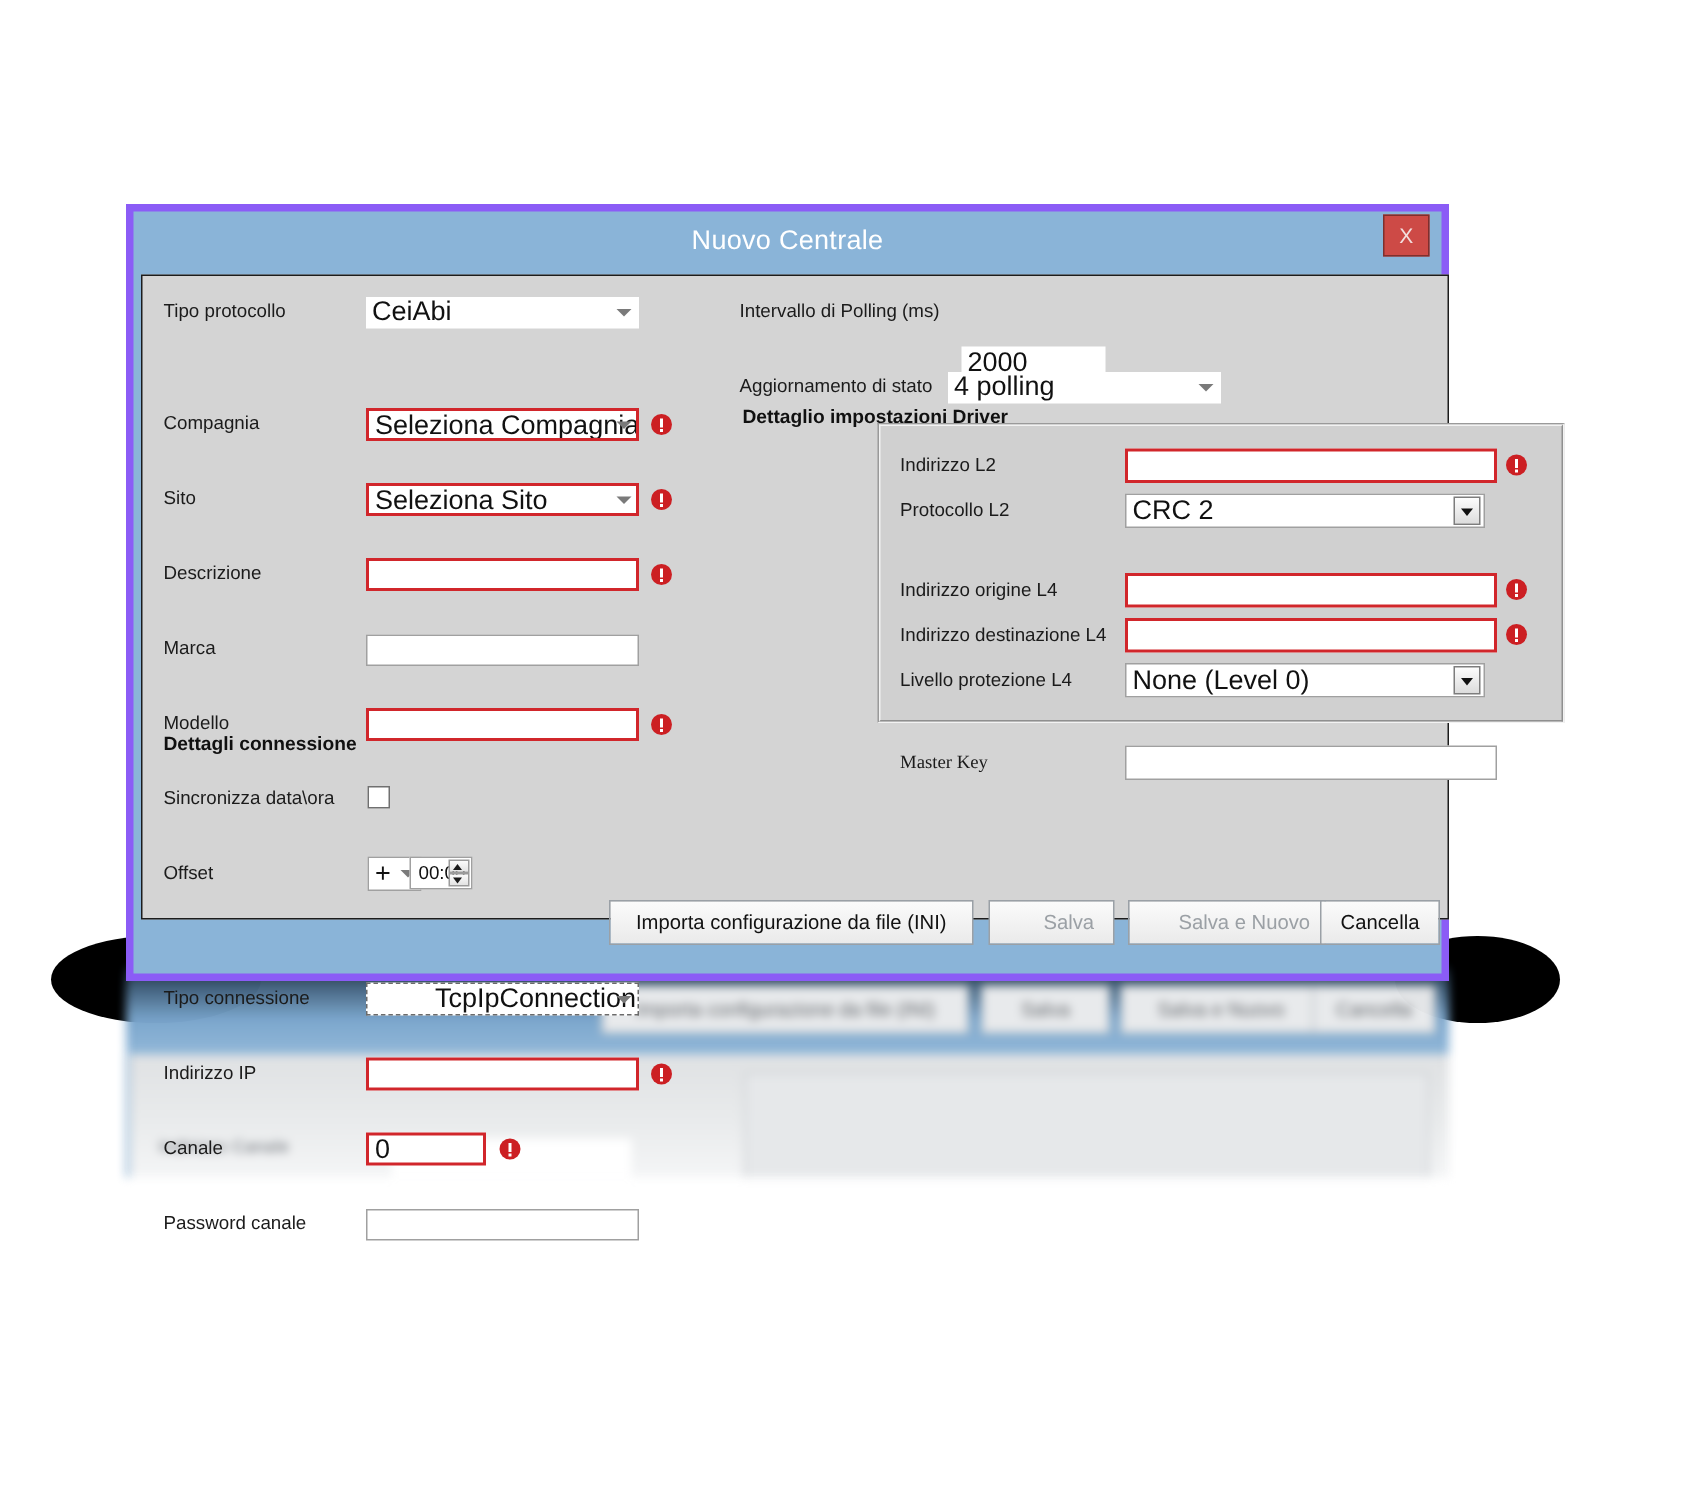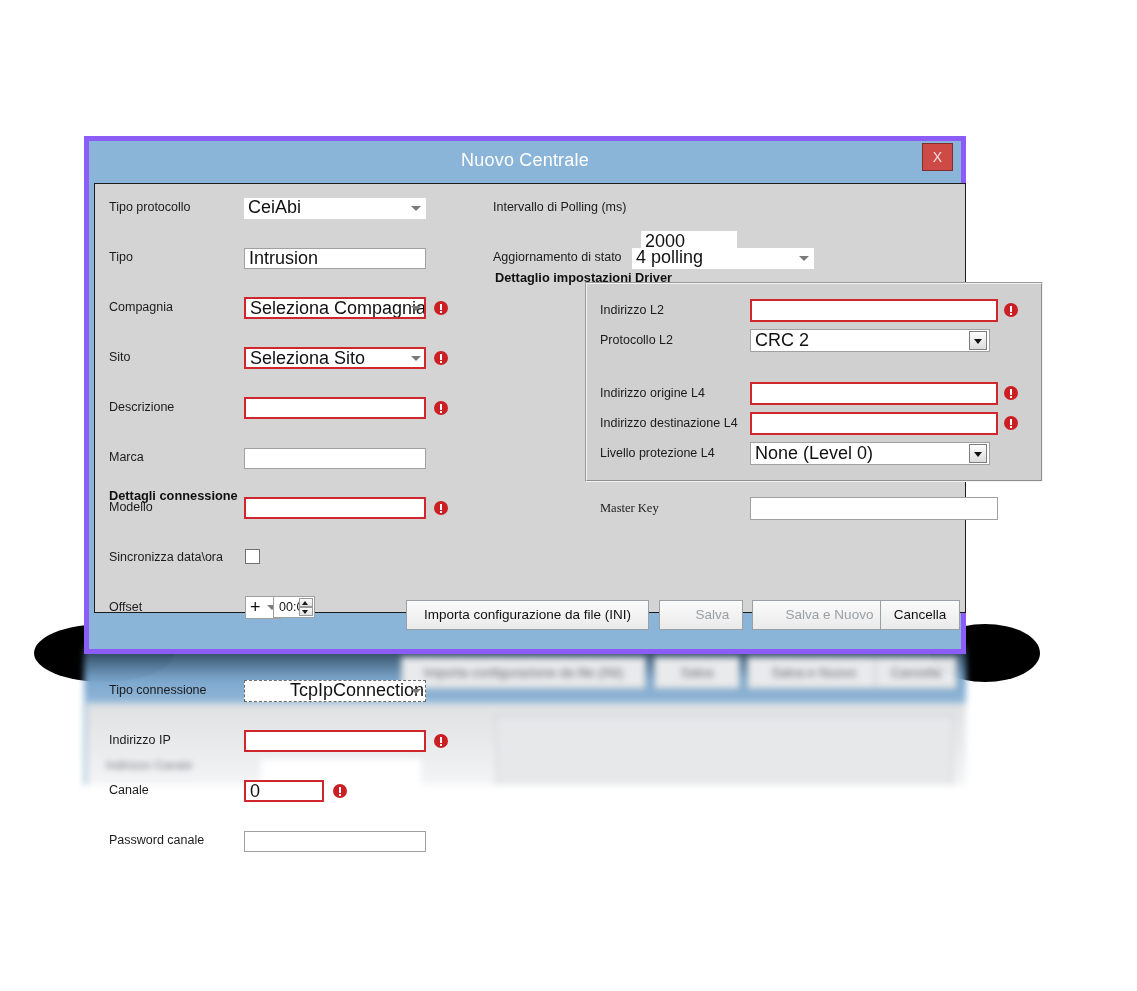--- a/index.html
+++ b/index.html
@@ -321,24 +321,20 @@
   <div id="content">
 
     <div class="col" id="col-left">
 
       <div class="row" style="top:0px;">
         <div class="lbl">Tipo protocollo</div>
         <div class="fld flat combo" style="left:135px;top:2px;width:182px;">CeiAbi</div>
         <div class="tri" style="left:302px;top:12px;"></div>
       </div>
 
-      <div class="row" style="top:25px;">
-        <div class="lbl">Tipo</div>
-        <div class="fld" style="left:135px;top:2px;width:182px;">Intrusion</div>
-      </div>
 
       <div class="row" style="top:50px;">
         <div class="lbl">Compagnia</div>
         <div class="fld err combo" style="left:135px;top:1px;width:182px;height:22px;line-height:18px;">Seleziona Compagnia</div>
         <div class="tri" style="left:302px;top:12px;"></div>
         <div class="errico" style="left:325px;top:5px;"></div>
       </div>
 
       <div class="row" style="top:75px;">
         <div class="lbl">Sito</div>

